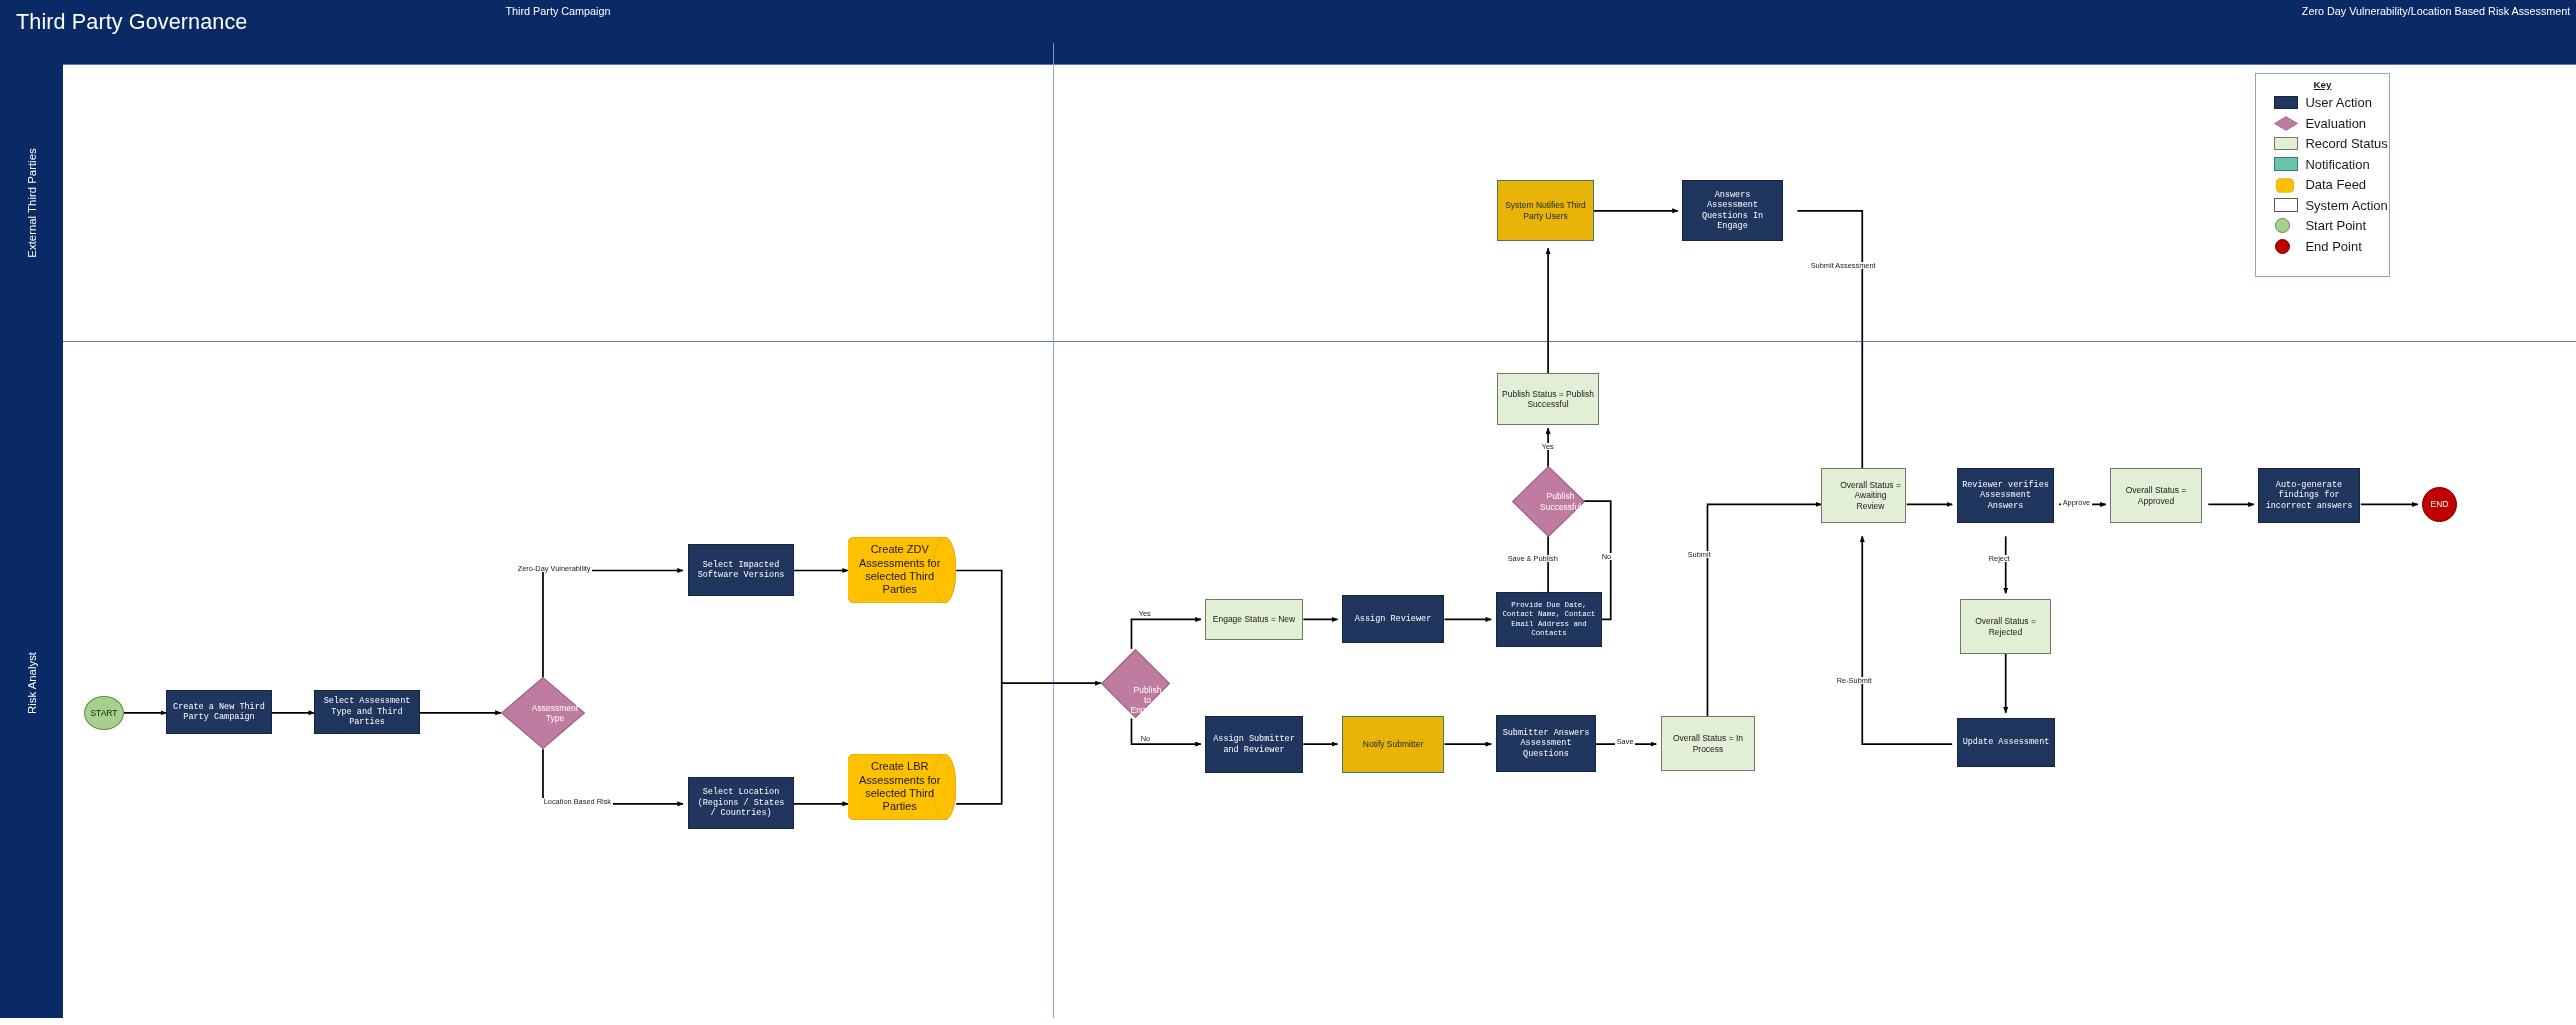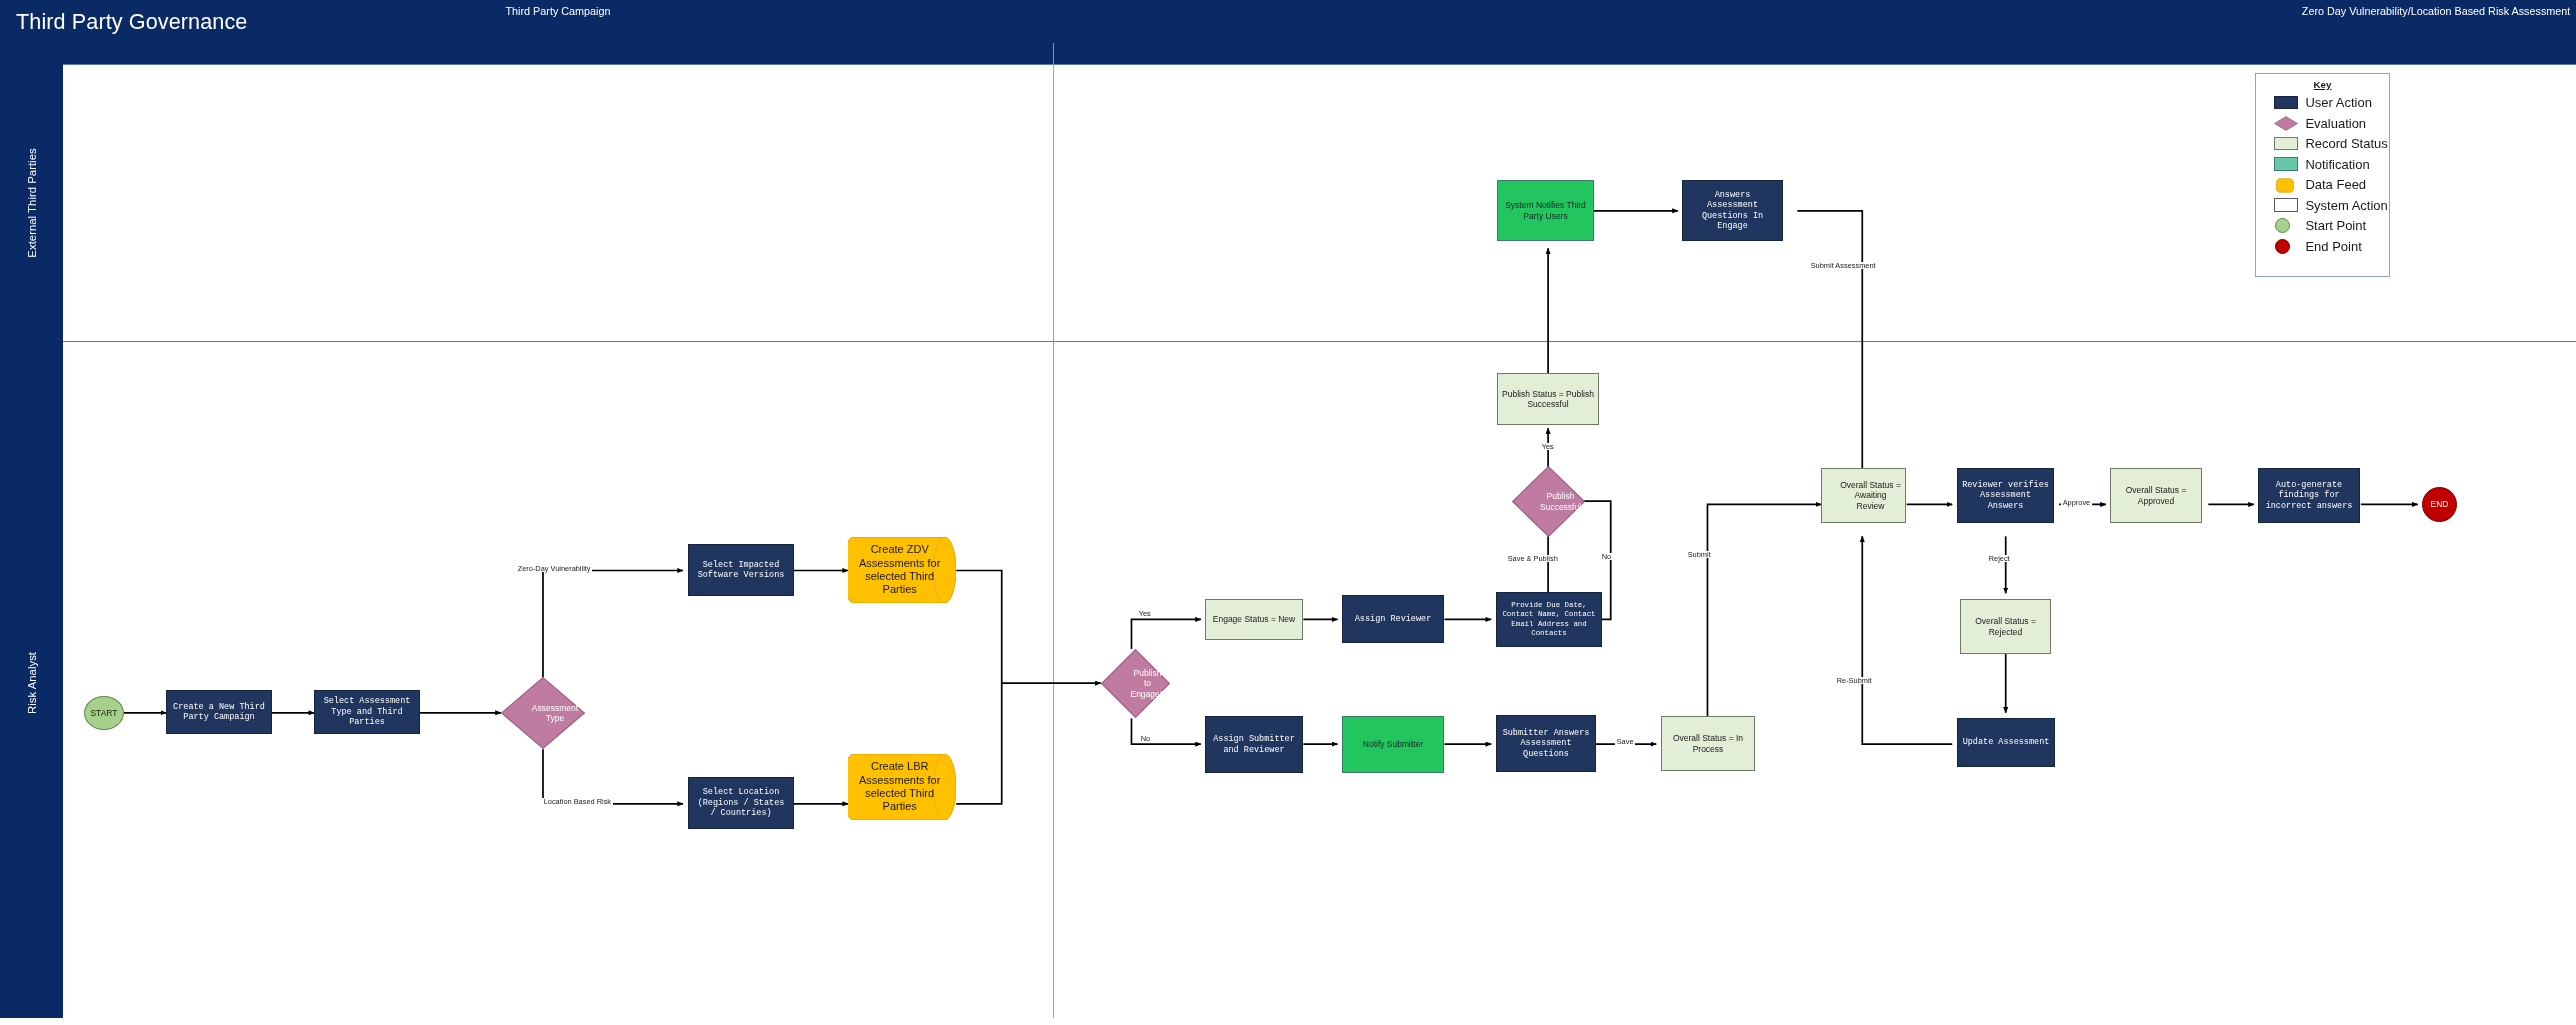--- a/index.html
+++ b/index.html
@@ -114,21 +114,21 @@
     font-size: 8.5px;
     font-family: Liberation Mono, monospace;
   }
   .node.record-status {
     background: #e2eed6;
     border: 0.6px solid #6e7a63;
     color: #1a1a1a;
     font-size: 8.5px;
   }
   .node.notification {
-    background: #22c55e;
+    background: #eab308;
     border: 0.6px solid #3b7a68;
     color: #0f2a24;
     font-size: 8.5px;
   }
   .node.evaluation {
     background: transparent;
     border: none;
     color: #ffffff;
     font-size: 8.5px;
   }
@@ -369,21 +369,21 @@
   </div>
 
   <div class="node data-feed" style="left:848px; top:754px; width:108px; height:66px;">
     <svg class="cyl-shape" viewBox="0 0 190 116" preserveAspectRatio="none">
       <path d="M 10 0 L 170 0 A 20 58 0 0 1 170 116 L 10 116 A 20 58 0 0 1 10 0 Z" fill="#ffc000" stroke="#d79b00" stroke-width="1.5"></path>
       <path d="M 170 0 A 20 58 0 0 0 170 116" fill="none" stroke="#e0ae2a" stroke-width="1.5"></path>
     </svg>
     <span class="cyl-text">Create LBR Assessments for selected Third Parties</span>
   </div>
 
-  <div class="node evaluation" style="left:1101px; top:649px; width:69px; height:69px;">
+  <div class="node evaluation" style="left:1101px; top:649px; width:69px; height:69px;align-items:flex-end;">
     <svg class="diamond-shape" viewBox="0 0 122 122" preserveAspectRatio="none">
       <polygon points="61,1 121,61 61,121 1,61" fill="#c07ba0" stroke="#9a5f80" stroke-width="2"></polygon>
     </svg>
     <span class="diamond-text">Publish to Engage?</span>
   </div>
 
   <div class="node record-status" style="left:1205px; top:599px; width:98px; height:41px;">
     <span>Engage Status = New</span>
   </div>
 

